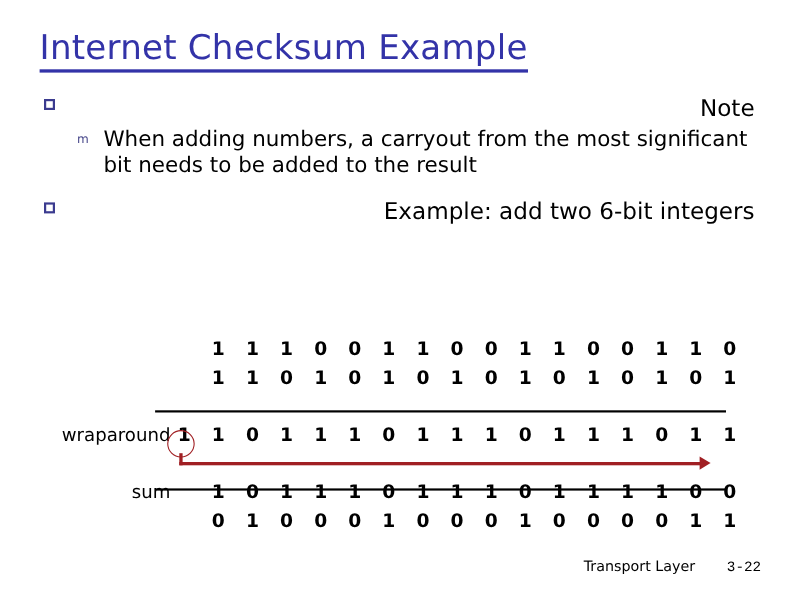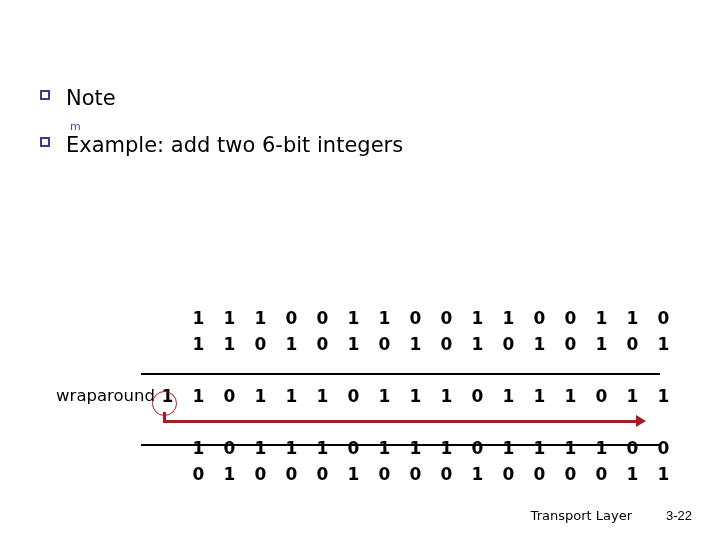--- a/index.html
+++ b/index.html
@@ -45,20 +45,21 @@
     top: 86px;
     width: 650px;
   }
   .bullet-l1 {
     position: relative;
     padding-left: 30px;
     font-size: 21px;
     color: #000000;
     line-height: 1.18;
     margin-bottom: 3px;
+    text-align: right;
   }
   .bullet-l1 .marker {
     position: absolute;
     left: 4px;
     top: 4px;
     width: 10px;
     height: 10px;
     border: 2px solid #3b3b8f;
     background: #ffffff;
     box-sizing: border-box;
@@ -199,39 +200,43 @@
     font-size: 13px;
     color: #000000;
     font-family: "DejaVu Sans", sans-serif;
   }
   .footer-page {
     position: absolute;
     right: 20px;
     top: 0;
     font-size: 13px;
     color: #000000;
-    font-family: Liberation Sans, sans-serif;
+    font-family: Liberation Mono, monospace;
     margin-left: 20px;
   }
 </style>
 </head>
 <body>
 
 <div class="slide">
 
+  <div class="title">
+    <span class="title-text">Internet Checksum Example</span>
+  </div>
 
   <div class="bullets">
 
     <div class="bullet-l1">
       <span class="marker"></span>
       <span>Note</span>
     </div>
 
     <div class="bullet-l2">
       <span class="marker-m">m</span>
+      <span>When adding numbers, a carryout from the most significant bit needs to be added to the result</span>
     </div>
 
     <div class="gap"></div>
 
     <div class="bullet-l1">
       <span class="marker"></span>
       <span>Example: add two 6-bit integers</span>
     </div>
 
   </div>
@@ -303,20 +308,21 @@
           <span class="bit">1</span>
           <span class="bit">0</span>
           <span class="bit">1</span>
           <span class="bit">1</span>
         </div>
     </div>
 
     <div class="row" style="height:26px"></div>
 
     <div class="row">
+      <div class="label">sum</div>
       <div class="bits offset16">
           <span class="bit">1</span>
           <span class="bit">0</span>
           <span class="bit">1</span>
           <span class="bit">1</span>
           <span class="bit">1</span>
           <span class="bit">0</span>
           <span class="bit">1</span>
           <span class="bit">1</span>
           <span class="bit">1</span>

